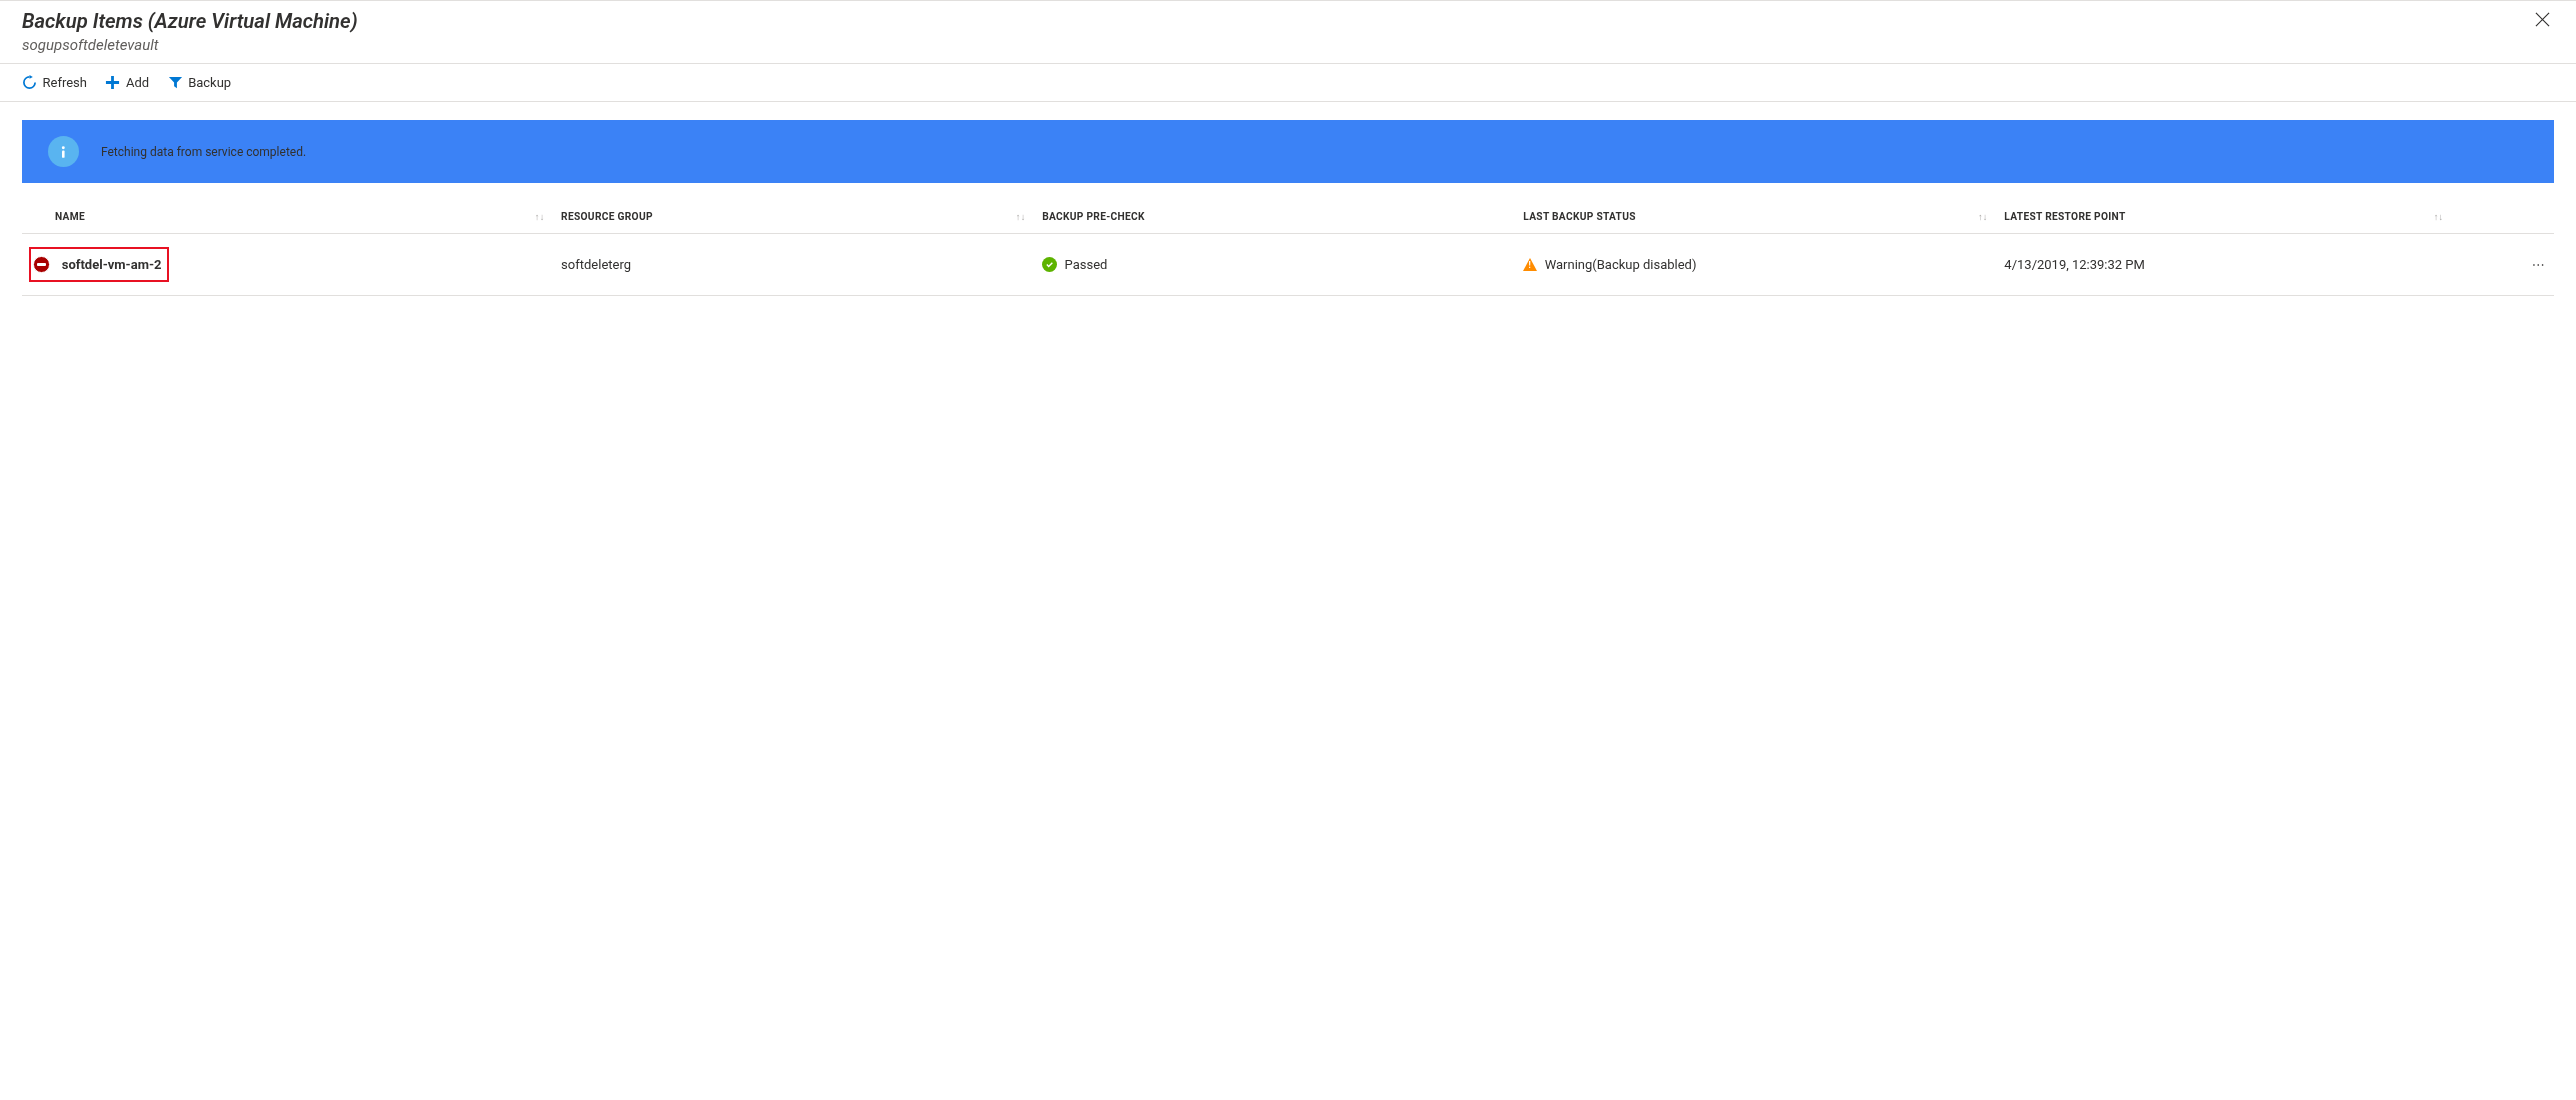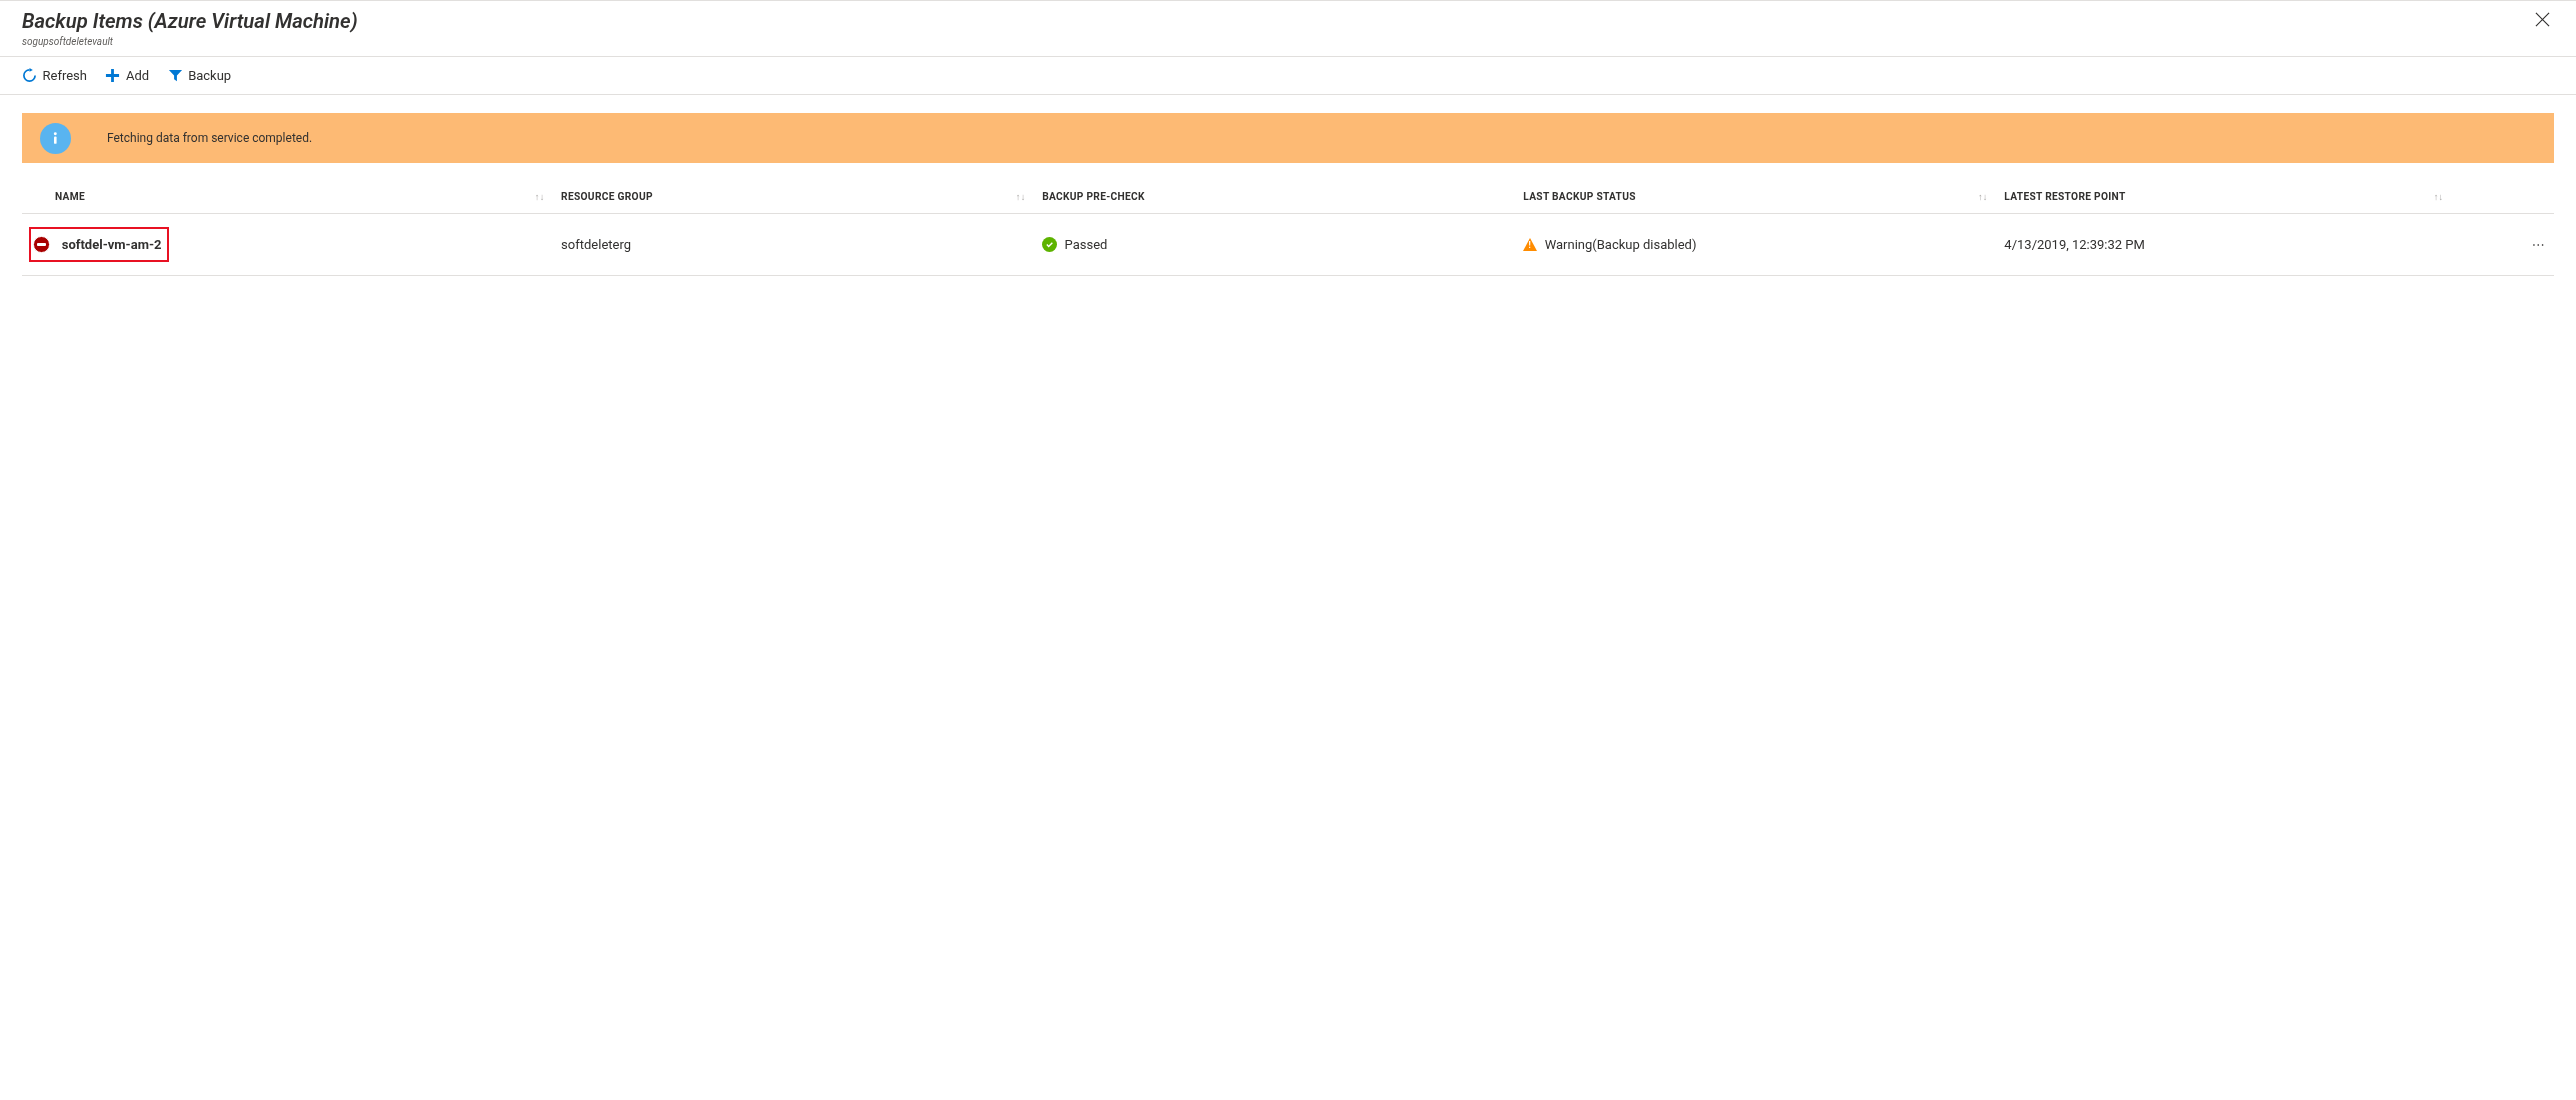--- a/index.html
+++ b/index.html
@@ -24,21 +24,21 @@
     font-style: italic;
   }
   .header-left { flex: 1; }
   .title {
     font-size: 20.3px;
     font-weight: 600;
     color: #323130;
     line-height: 1.3;
   }
   .subtitle {
-    font-size: 10px;
+    font-size: 15px;
     color: #605e5c;
     margin-top: 0.9px;
   }
   .close-btn {
     cursor: pointer;
     font-size: 20.3px;
     line-height: 1;
     color: #323130;
     padding: 1.8px 3.7px;
   }
@@ -57,24 +57,24 @@
     font-size: 13px;
     color: #323130;
   }
   .tool-btn .icon { color: #0078d4; display:inline-flex; align-items:center; }
   .content {
     padding: 18.5px 22px;
   }
   .info-bar {
     display: flex;
     align-items: center;
-    background: #fdba74;
-    padding: 8px;
+    background: #3b82f6;
+    padding: 16px;
     min-height: 50px;
-    gap: 16px;
+    gap: 2px;
     margin-bottom: 16.6px;
   }
   .info-icon-wrap {
     width: 50px;
     display:flex;
     align-items:center;
     justify-content:center;
   }
   .info-icon-circle {
     width: 31px; height: 31px;

